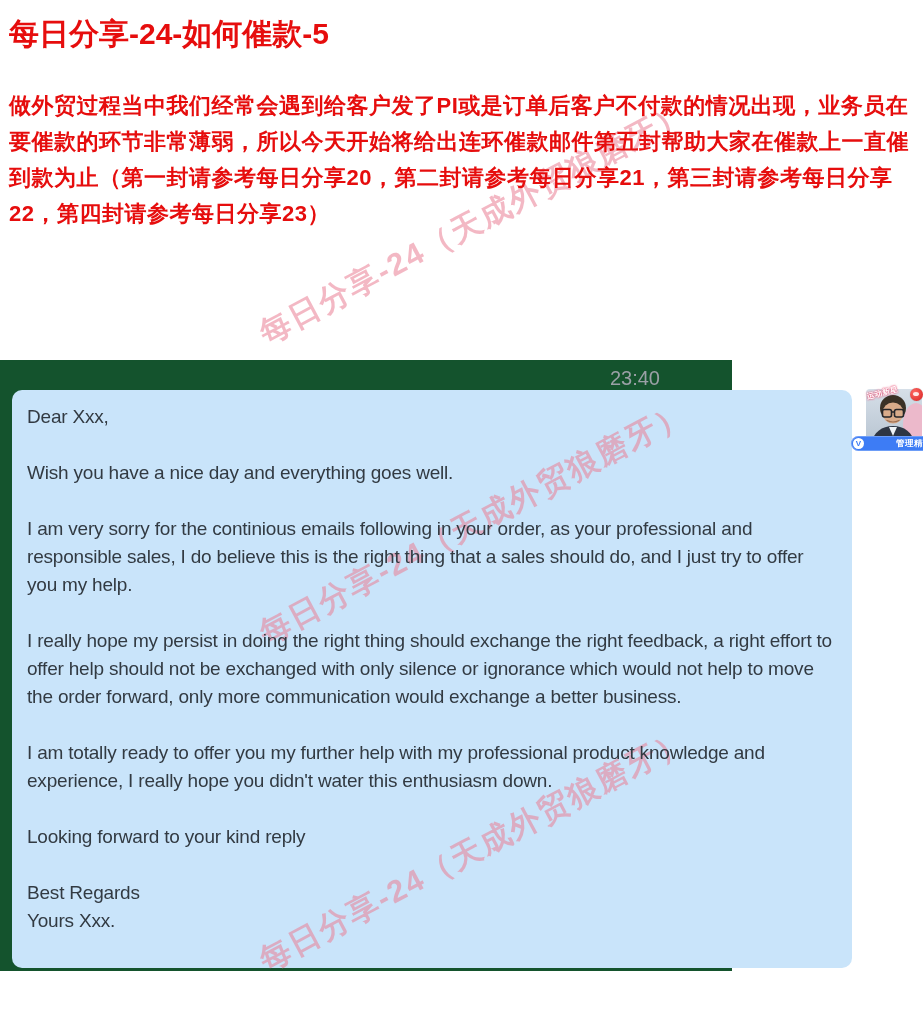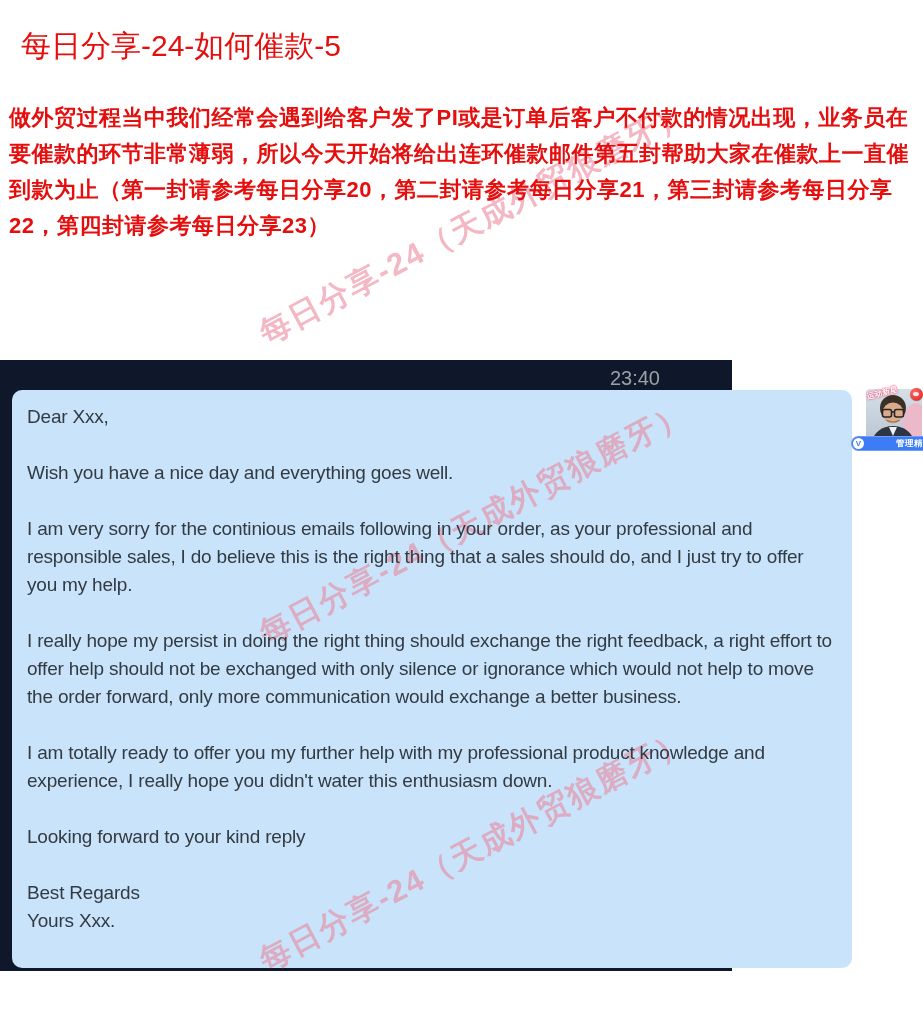--- a/index.html
+++ b/index.html
@@ -7,23 +7,23 @@
     width:923px;height:1024px;position:relative;overflow:hidden;
     background:#ffffff;
     font-family:"Liberation Sans", sans-serif;
   }
   
   .intro{
     position:relative;z-index:10;
     padding:16px 9px 0 9px;
   }
   .intro-title{
-    margin:12px;
+    margin:0;
     color:#e60d0d;
-    font-size:30px;line-height:36px;font-weight:normal;
+    font-size:30px;line-height:36px;font-weight:bold;
   }
   .intro-body{
     margin:36px 0 0 0;
     color:#e60d0d;
     font-size:22px;line-height:36px;font-weight:bold;
     letter-spacing:0.5px;
   }
   
   .watermark{
     position:absolute;left:262px;z-index:5;
@@ -31,21 +31,21 @@
     color:rgba(233,125,148,0.55);
     transform:rotate(-28deg);transform-origin:0 50%;
     white-space:nowrap;pointer-events:none;
   }
   .wm1{top:320px;}
   .wm2{top:620px;}
   .wm3{top:947px;}
   
   .chat{
     position:absolute;left:0;top:360px;width:732px;height:611px;
-    background:#0f172a;
+    background:#14532d;
     text-decoration:underline;
   }
   .timestamp{
     position:absolute;top:7px;right:72px;
     font-size:20px;color:#9aa0a6;
   }
   .bubble{
     position:absolute;left:12px;top:30px;width:840px;height:578px;
     box-sizing:border-box;padding:13px 15px;
     background:#c9e4fa;border-radius:10px;overflow:hidden;

